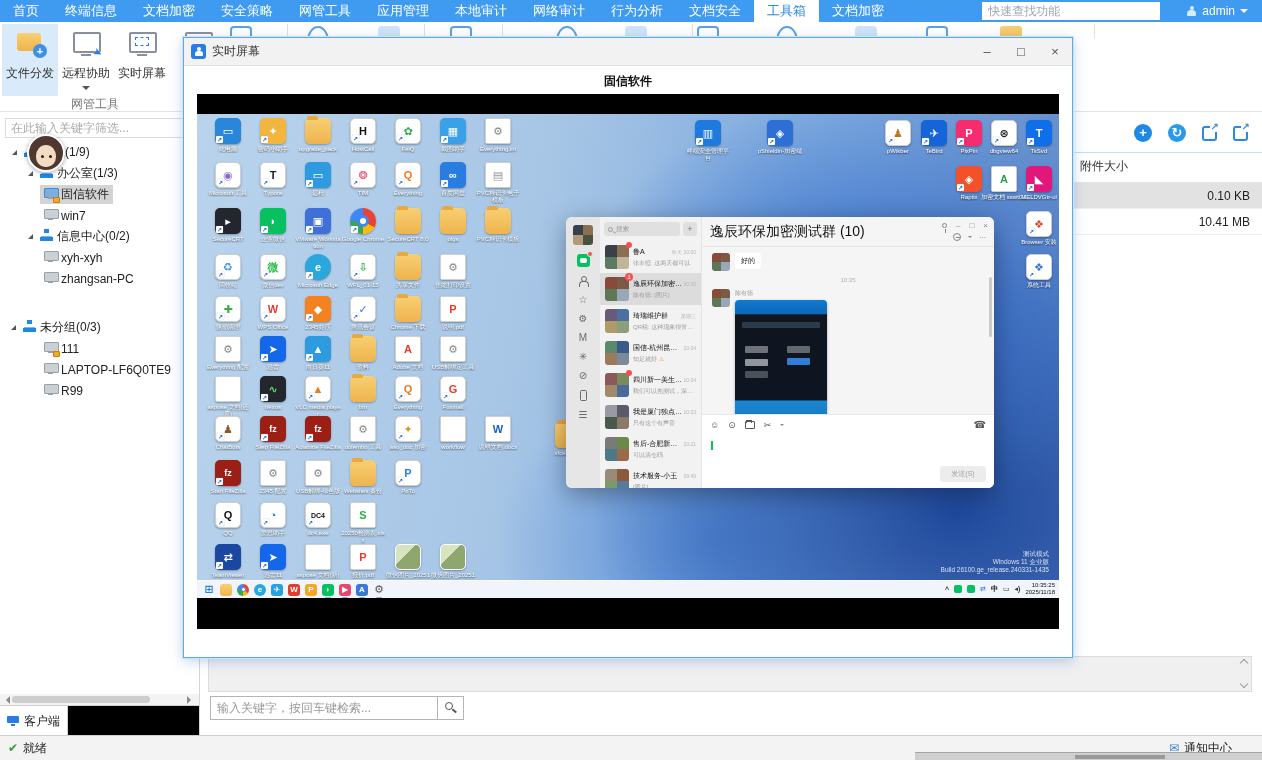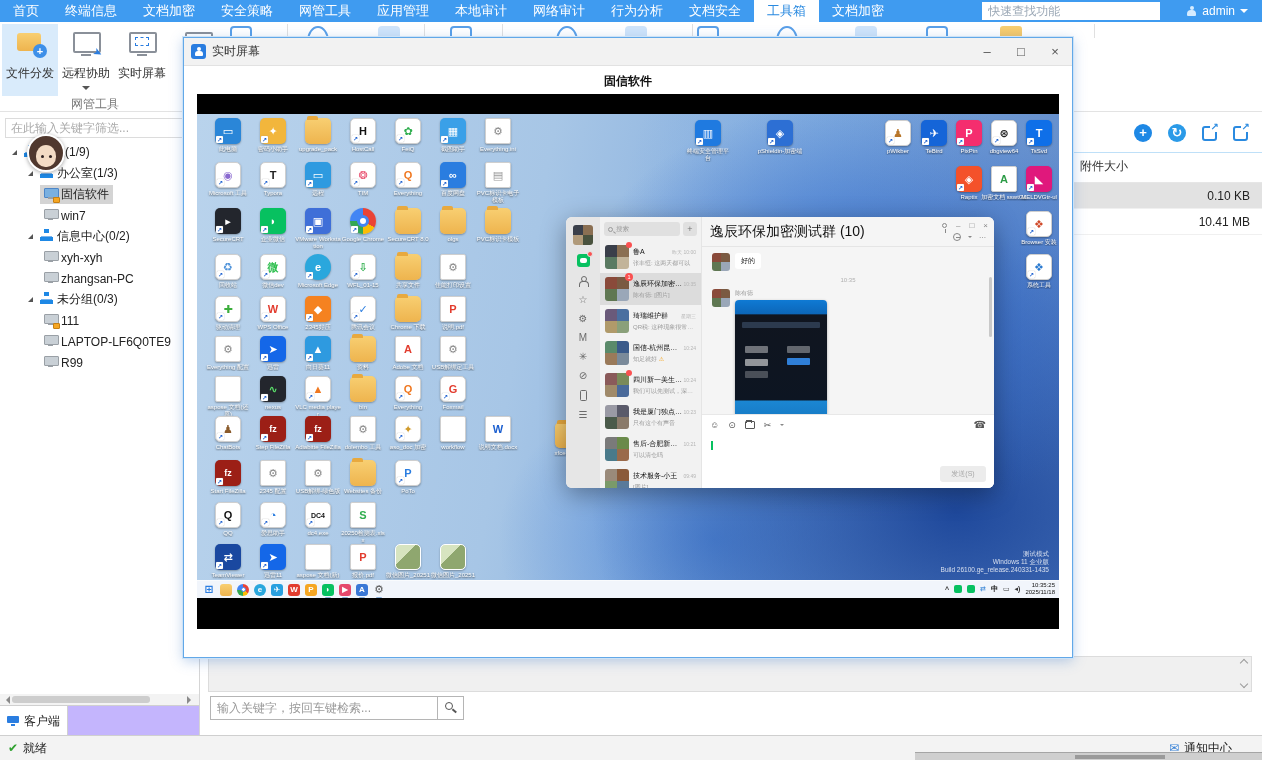--- a/index.html
+++ b/index.html
@@ -56,21 +56,21 @@
 .lock{position:absolute;right:-3px;bottom:-1px;width:7px;height:6px;background:#f5a623;border:1px solid #c77f12;border-radius:1px}
 .iwrap{position:relative;display:inline-block}
 #avatar{position:absolute;left:27px;top:22px;width:38px;height:38px;border-radius:50%;background:#50382e;border:2px solid #fff;box-shadow:0 1px 4px rgba(0,0,0,.35);z-index:5}
 #avatar::before{content:"";position:absolute;left:7px;top:9px;width:20px;height:22px;border-radius:50% 50% 46% 46%;background:#f3dbc4}
 #avatar::after{content:"";position:absolute;left:12px;top:19px;width:3px;height:3px;border-radius:50%;background:#2c2020;box-shadow:8px 0 0 #2c2020}
 #hscroll{position:absolute;left:0;top:582px;width:199px;height:11px;background:#f3f3f3;display:flex;align-items:center}
 .harrow{width:0;height:0;border:4px solid transparent}
 .harrow.l{border-right-color:#8a8a8a;margin-left:2px}
 .harrow.r{border-left-color:#8a8a8a;margin-left:auto;margin-right:4px}
 #hthumb{position:absolute;left:12px;top:2px;width:138px;height:7px;background:#cdcdcd;border-radius:3px}
-#tabrow{position:absolute;left:0;top:593px;width:199px;height:30px;background:#c4b5fd;border-top:1px solid #d0d0d0}
+#tabrow{position:absolute;left:0;top:593px;width:199px;height:30px;background:#000000;border-top:1px solid #d0d0d0}
 #clienttab{position:absolute;left:0;top:0;width:68px;height:30px;background:#fff;border-right:1px solid #d0d0d0;display:flex;align-items:center;justify-content:center;gap:5px;font-size:12px}
 .minipc{position:relative;width:12px;height:10px}
 .minipc::before{content:"";position:absolute;left:0;top:0;width:12px;height:7px;background:#2a7de0;border-radius:1px}
 .minipc::after{content:"";position:absolute;left:4px;bottom:0;width:4px;height:2px;background:#2a7de0}
 
 #content{position:absolute;left:200px;top:112px;width:1062px;height:623px;background:#fff}
 #iconrow{position:absolute;top:12px;right:14px;display:flex;gap:16px;align-items:center}
 .cic{width:18px;height:18px;border-radius:50%;color:#fff;font-size:13px;line-height:18px;text-align:center;font-weight:bold}
 .cic.plus{background:#1e88e5}
 .cic.refresh{background:#2a9ae8}
@@ -300,21 +300,21 @@
           <span class="iwrap"><span class="ic-pc"></span></span>
           <span>xyh-xyh</span>
         </span>
       </div>
       <div class="trow" style="padding-left: 40px;">
         <span class="tw">
           <span class="iwrap"><span class="ic-pc"></span></span>
           <span>zhangsan-PC</span>
         </span>
       </div>
-      <div class="trow" style="padding-left: 24px;">
+      <div class="trow" style="padding-left: 7px; margin-top: 28px;">
         <span class="tw">
           <span class="texp"></span>
           <span class="iwrap"><span class="ic-group"></span></span>
           <span>未分组(0/3)</span>
         </span>
       </div>
       <div class="trow" style="padding-left: 40px;">
         <span class="tw">
           <span class="iwrap"><span class="ic-pc"></span><span class="lock"></span></span>
           <span>111</span>

